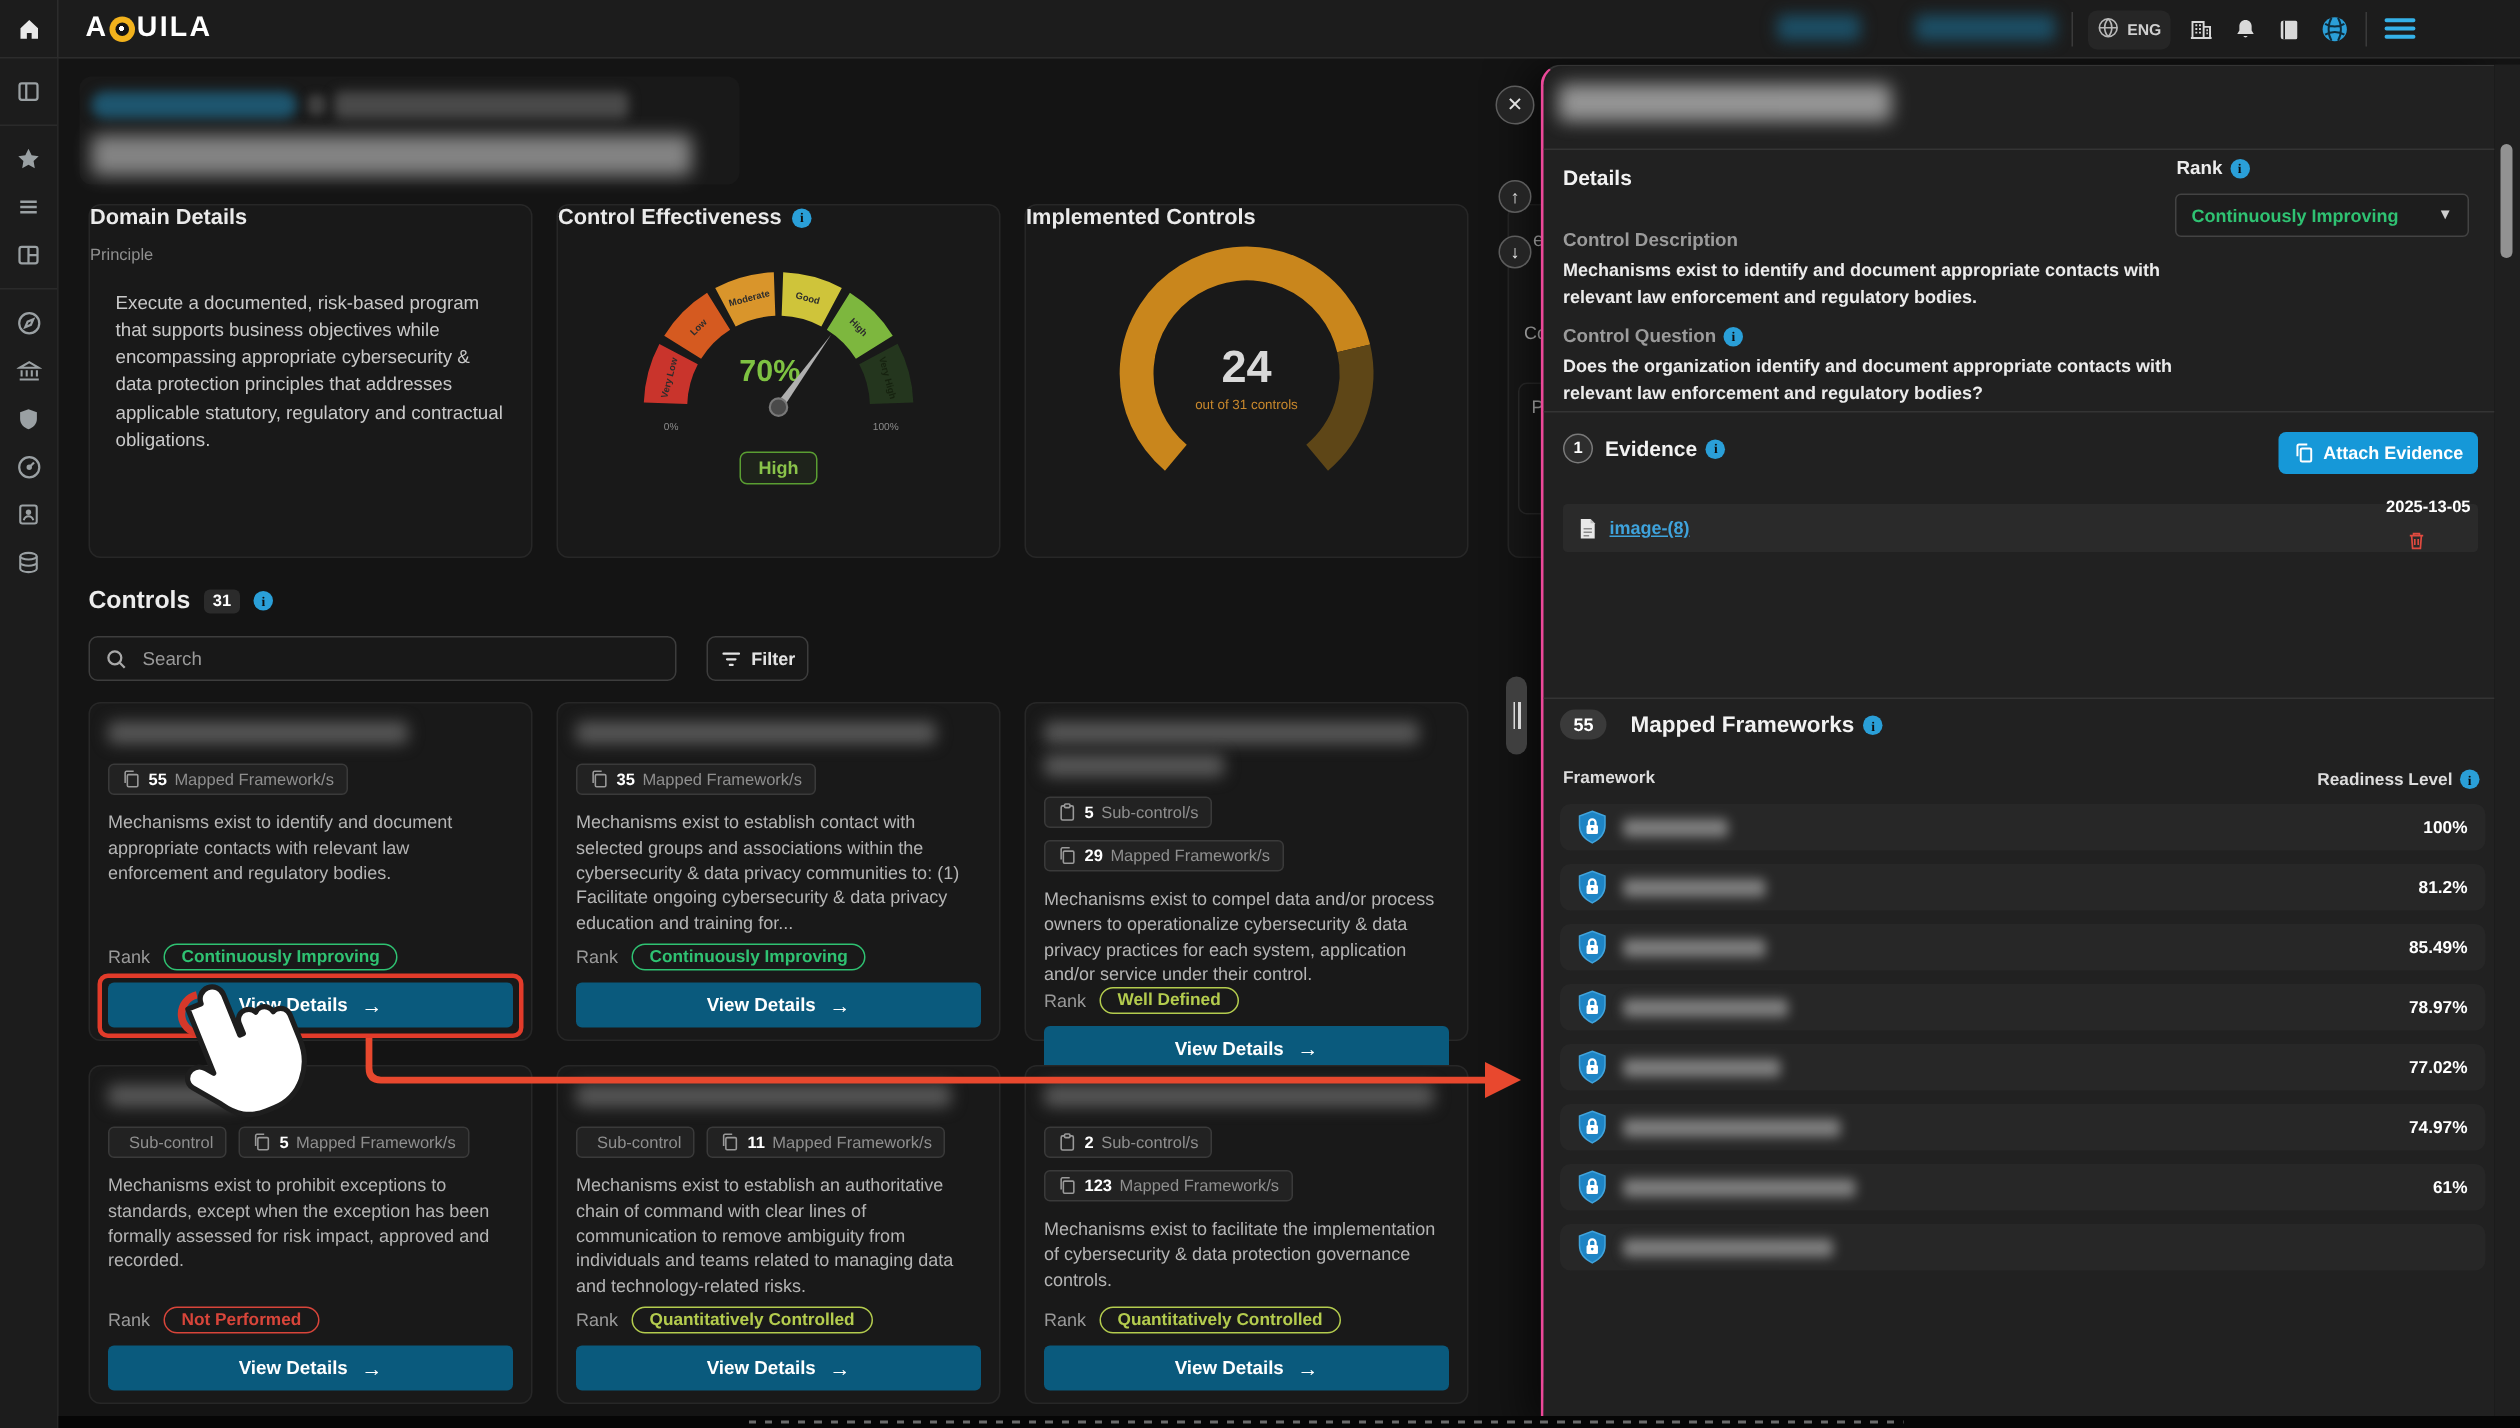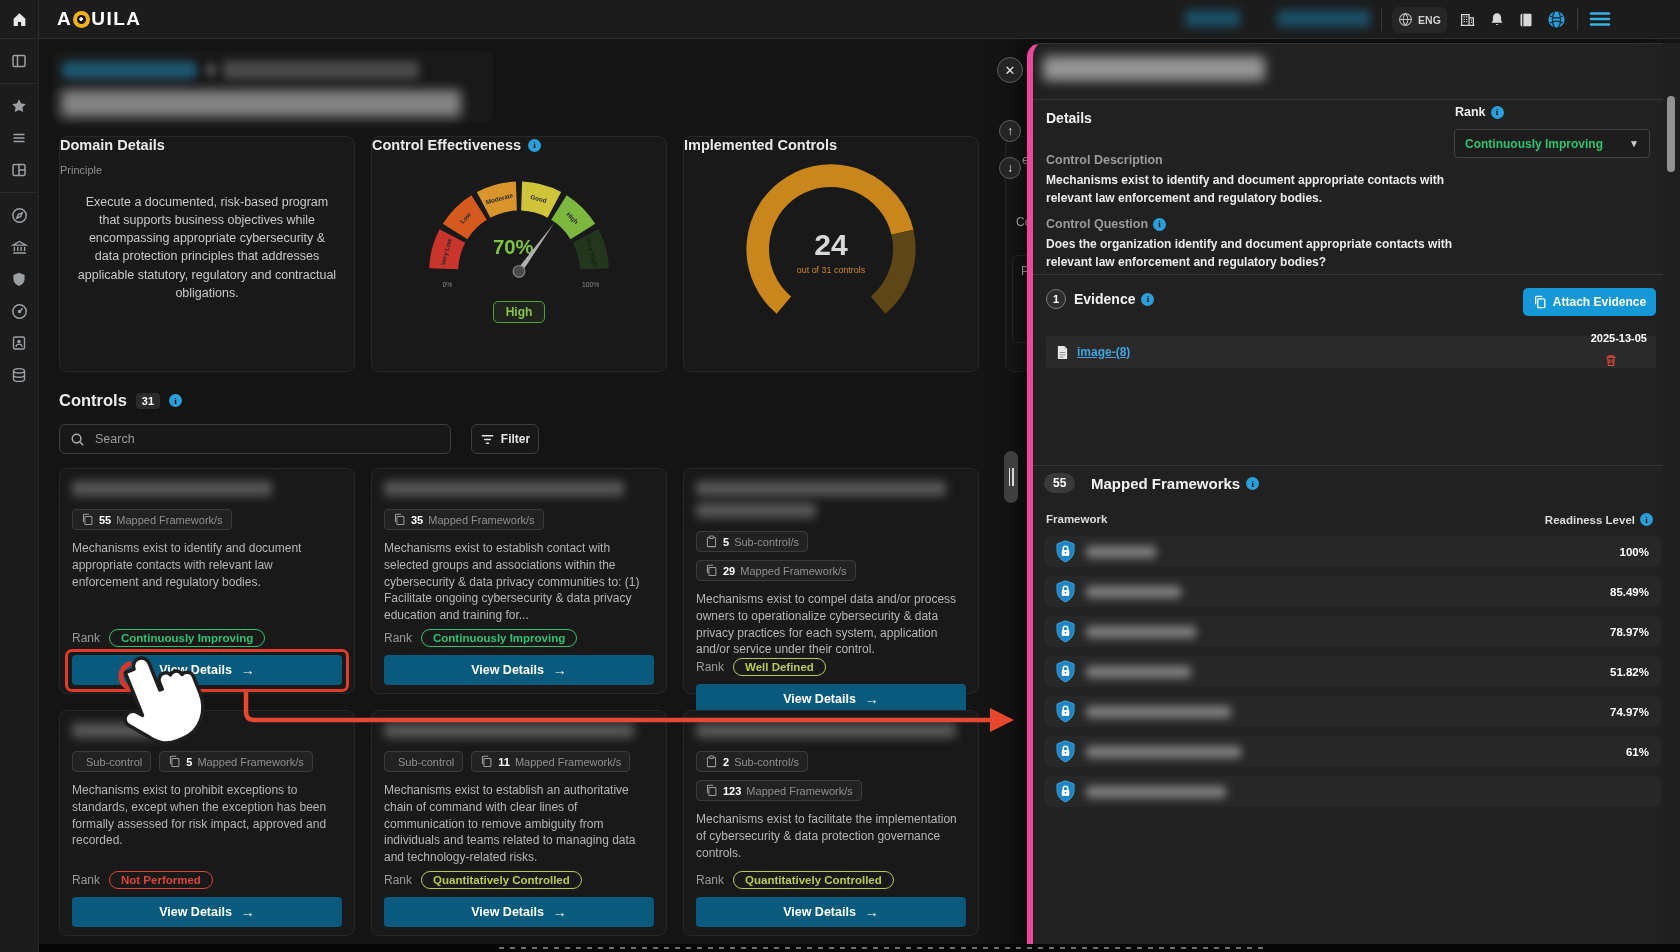--- a/index.html
+++ b/index.html
@@ -36,21 +36,21 @@
   #bc-name{position:absolute;left:170px;top:10px;width:196px;height:18px;background:#4a4a4a;filter:blur(4px);}
   #bc-title{position:absolute;left:8px;top:39px;width:400px;height:27px;background:#979797;filter:blur(6px);opacity:.85;}
 
   .ov-card{position:absolute;top:97px;height:236px;width:296px;background:#191919;border:1px solid #272727;border-radius:8px;}
   .ov-title{font-size:14.5px;font-weight:bold;color:#eaeaea;display:flex;align-items:center;gap:7px;margin:0;}
   #ov-domain{left:20px;}
   #ov-gauge{left:332px;display:flex;flex-direction:column;align-items:stretch;}
   #ov-donut{left:644px;}
   #ov-occluded{left:966px;width:290px;overflow:hidden;}
   .ov-sub{font-size:11px;color:#8f8f8f;margin:11px 0 6px 0;}
-  .ov-text{font-size:12.5px;line-height:1.45;color:#c9c9c9;margin:17px;text-align:center;}
+  .ov-text{font-size:12.5px;line-height:1.45;color:#c9c9c9;margin:17px;}
   .gauge-wrap{display:flex;justify-content:center;}
   .high-badge{align-self:center;margin-top:2px;border:1px solid #5a9e32;color:#8ac34a;background:rgba(100,170,60,.07);font-size:12px;font-weight:bold;border-radius:5px;padding:3px 12px;}
   .donut-wrap{display:flex;justify-content:center;margin-top:2px;}
   .occ-frag{position:absolute;color:#cfcfcf;font-size:12px;}
   #occ-e{left:16px;top:15px;font-size:13px;}
   #occ-co{left:10px;top:78px;}
   #occ-box{position:absolute;left:6px;top:118px;width:116px;height:88px;border:1px solid #2f2f2f;border-radius:6px;}
   #occ-pl{left:8px;top:8px;position:absolute;color:#cfcfcf;font-size:12px;}
 
   #controls-head{position:absolute;left:20px;top:352px;display:flex;align-items:center;gap:9px;}
@@ -76,21 +76,21 @@
   .rank-row{display:flex;align-items:center;gap:9px;margin-bottom:8px;}
   .rank-label{font-size:12px;color:#9a9a9a;}
   .rank-pill{border:1px solid;border-radius:12px;padding:2px 11px;font-size:11.5px;font-weight:bold;}
   .rank-pill.green{color:#2fc272;border-color:#2fc272;}
   .rank-pill.lime{color:#b4cc4e;border-color:#b4cc4e;}
   .rank-pill.red{color:#d8453a;border-color:#d8453a;}
   .btn-view{height:30px;background:#0a5a7d;border:none;border-radius:4px;color:#fff;font-size:12.5px;font-weight:bold;display:flex;align-items:center;justify-content:center;gap:9px;cursor:pointer;font-family:inherit;flex:none;}
   .btn-view .arr{font-size:14px;}
 
   
-  #panel{position:absolute;left:1027px;top:43px;width:636px;height:909px;background:#212121;border-top-left-radius:14px;border-left:6px solid #ec4899;border-top:1px solid #343434;box-shadow:-10px 0 26px rgba(0,0,0,.55);z-index:20;overflow:hidden;}
+  #panel{position:absolute;left:1027px;top:43px;width:636px;height:909px;background:#212121;border-top-left-radius:14px;border-left:2px solid #ec4899;border-top:1px solid #343434;box-shadow:-10px 0 26px rgba(0,0,0,.55);z-index:20;overflow:hidden;}
   #p-title-blob{position:absolute;left:10px;top:12px;width:222px;height:25px;background:#b3b3b3;filter:blur(6px);opacity:.8;border-radius:4px;}
   .p-hr{position:absolute;left:0;width:636px;height:1px;background:#343434;}
   #p-hr1{top:55px;}#p-hr2{top:230px;}#p-hr3{top:421px;}
   #p-details-title{position:absolute;left:13px;top:66px;font-size:14px;font-weight:bold;color:#f2f2f2;}
   #p-rank-label{position:absolute;left:422px;top:61px;font-size:12.5px;font-weight:bold;color:#ececec;display:flex;align-items:center;gap:5px;}
   #p-rank-dd{position:absolute;left:421px;top:85px;width:196px;height:29px;display:flex;align-items:center;justify-content:space-between;padding:0 10px;border:1px solid #434343;border-radius:4px;background:#1d1d1d;color:#2fc272;font-size:12px;font-weight:bold;cursor:pointer;}
   #p-rank-dd .caret{color:#cfcfcf;font-size:10px;}
   .p-label{position:absolute;left:13px;color:#9b9b9b;font-size:12.5px;font-weight:bold;display:flex;align-items:center;gap:5px;}
   #p-cd-label{top:109px;}
   #p-cq-label{top:173px;}
@@ -636,20 +636,32 @@
               <rect x="5.7" y="10" width="7.6" height="6" rx="1" fill="#fff"></rect>
               <path d="M7.3 10V8.4a2.2 2.2 0 0 1 4.4 0V10" stroke="#fff" stroke-width="1.5" fill="none"></path>
               <circle cx="9.5" cy="12.7" r="0.9" fill="#1e84c4"></circle>
             </svg>
           </span>
           <span class="blob fw-name-blob" style="width: 70px;"></span>
           <span class="fw-pct">100%</span>
         </div>
 
 
+        <div class="fw-row">
+          <span class="fw-shield">
+            <svg width="19" height="23" viewBox="0 0 19 23">
+              <path d="M9.5 .8L18 4v6.2c0 5.8-3.4 9.3-8.5 11.7C4.4 19.5 1 16 1 10.2V4z" fill="#1e84c4" stroke="#3fa3dc" stroke-width="1"></path>
+              <rect x="5.7" y="10" width="7.6" height="6" rx="1" fill="#fff"></rect>
+              <path d="M7.3 10V8.4a2.2 2.2 0 0 1 4.4 0V10" stroke="#fff" stroke-width="1.5" fill="none"></path>
+              <circle cx="9.5" cy="12.7" r="0.9" fill="#1e84c4"></circle>
+            </svg>
+          </span>
+          <span class="blob fw-name-blob" style="width: 95px;"></span>
+          <span class="fw-pct">81.2%</span>
+        </div>
 
         <div class="fw-row">
           <span class="fw-shield">
             <svg width="19" height="23" viewBox="0 0 19 23">
               <path d="M9.5 .8L18 4v6.2c0 5.8-3.4 9.3-8.5 11.7C4.4 19.5 1 16 1 10.2V4z" fill="#1e84c4" stroke="#3fa3dc" stroke-width="1"></path>
               <rect x="5.7" y="10" width="7.6" height="6" rx="1" fill="#fff"></rect>
               <path d="M7.3 10V8.4a2.2 2.2 0 0 1 4.4 0V10" stroke="#fff" stroke-width="1.5" fill="none"></path>
               <circle cx="9.5" cy="12.7" r="0.9" fill="#1e84c4"></circle>
             </svg>
           </span>
@@ -673,21 +685,21 @@
         <div class="fw-row">
           <span class="fw-shield">
             <svg width="19" height="23" viewBox="0 0 19 23">
               <path d="M9.5 .8L18 4v6.2c0 5.8-3.4 9.3-8.5 11.7C4.4 19.5 1 16 1 10.2V4z" fill="#1e84c4" stroke="#3fa3dc" stroke-width="1"></path>
               <rect x="5.7" y="10" width="7.6" height="6" rx="1" fill="#fff"></rect>
               <path d="M7.3 10V8.4a2.2 2.2 0 0 1 4.4 0V10" stroke="#fff" stroke-width="1.5" fill="none"></path>
               <circle cx="9.5" cy="12.7" r="0.9" fill="#1e84c4"></circle>
             </svg>
           </span>
           <span class="blob fw-name-blob" style="width: 105px;"></span>
-          <span class="fw-pct">51.82%</span>
+          <span class="fw-pct">77.02%</span>
         </div>
 
         <div class="fw-row">
           <span class="fw-shield">
             <svg width="19" height="23" viewBox="0 0 19 23">
               <path d="M9.5 .8L18 4v6.2c0 5.8-3.4 9.3-8.5 11.7C4.4 19.5 1 16 1 10.2V4z" fill="#1e84c4" stroke="#3fa3dc" stroke-width="1"></path>
               <rect x="5.7" y="10" width="7.6" height="6" rx="1" fill="#fff"></rect>
               <path d="M7.3 10V8.4a2.2 2.2 0 0 1 4.4 0V10" stroke="#fff" stroke-width="1.5" fill="none"></path>
               <circle cx="9.5" cy="12.7" r="0.9" fill="#1e84c4"></circle>
             </svg>

